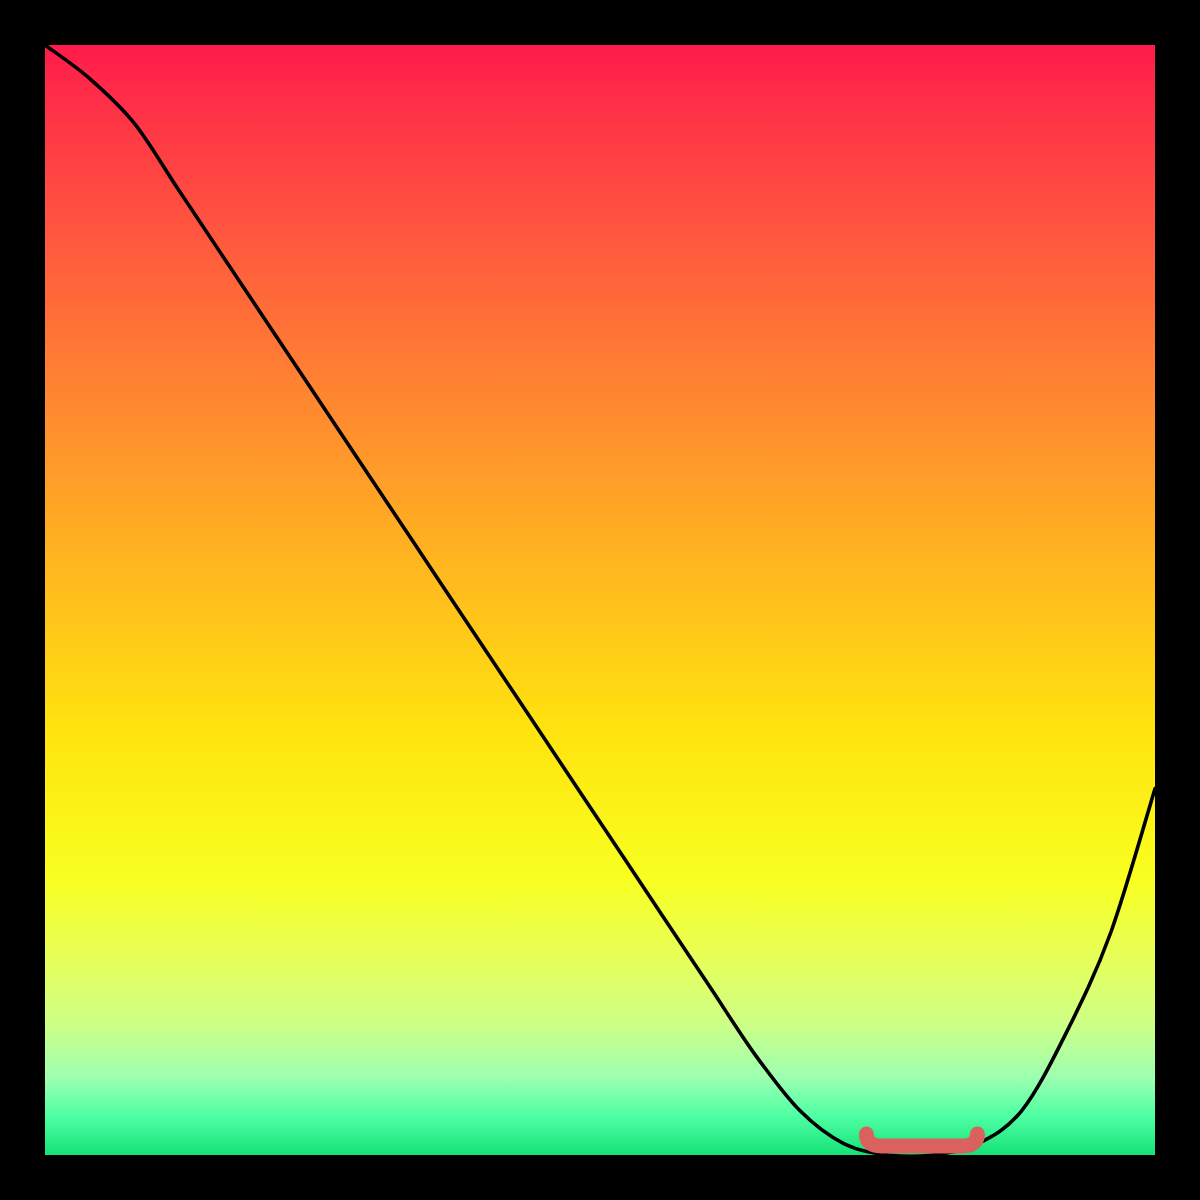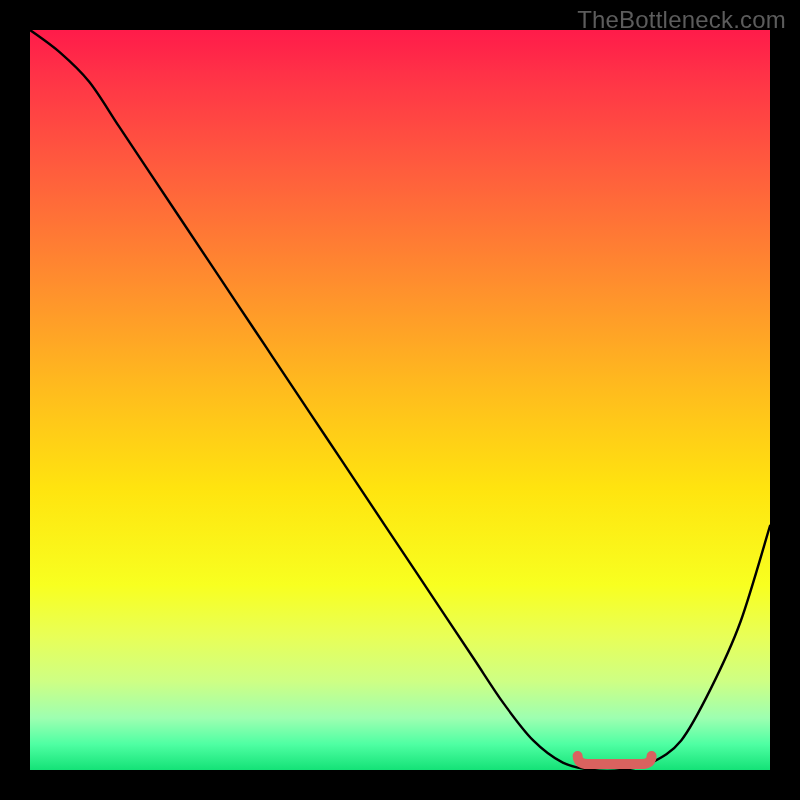--- a/index.html
+++ b/index.html
@@ -51,21 +51,20 @@
     position: absolute;
     inset: 0;
     width: 100%;
     height: 100%;
   }
 </style>
 </head>
 <body>
 <div class="frame">
 
-  <div class="watermark">TheBottleneck.com</div>
 
   <div class="plot">
     <div class="gradient"></div>
     <svg class="curve" viewBox="0 0 740 740" preserveAspectRatio="none">
       <path id="curve-path" fill="none" stroke="#000000" stroke-width="2.4" stroke-linecap="round" d="M 0 0 C 4.933333333333334 3.7000000000000077 19.733333333333334 13.56666666666672 29.6 22.200000000000045 C 39.46666666666667 30.83333333333337 49.333333333333336 39.46666666666662 59.2 51.799999999999955 C 69.06666666666666 64.13333333333328 78.93333333333334 81.40000000000005 88.8 96.20000000000005 C 98.66666666666666 111.00000000000004 108.53333333333333 125.79999999999991 118.4 140.5999999999999 C 128.26666666666668 155.3999999999999 138.13333333333333 170.2 148 185 C 157.86666666666667 199.8 167.73333333333332 214.60000000000002 177.6 229.40000000000003 C 187.46666666666667 244.20000000000005 197.33333333333334 259 207.20000000000002 273.8 C 217.0666666666667 288.6 226.93333333333334 303.40000000000003 236.8 318.20000000000005 C 246.66666666666669 333.00000000000006 256.5333333333333 347.79999999999995 266.4 362.59999999999997 C 276.26666666666665 377.4 286.1333333333333 392.2 296 407 C 305.8666666666667 421.8 315.73333333333335 436.59999999999997 325.6 451.4 C 335.4666666666667 466.2 345.3333333333333 480.99999999999994 355.2 495.79999999999995 C 365.06666666666666 510.59999999999997 374.93333333333334 525.4000000000001 384.8 540.2 C 394.6666666666667 555 404.53333333333336 569.8000000000001 414.40000000000003 584.6 C 424.2666666666667 599.4 434.1333333333333 614.2 444 629 C 453.8666666666667 643.8 463.73333333333335 659.8333333333333 473.6 673.4 C 483.4666666666667 686.9666666666667 493.33333333333337 700.5333333333333 503.20000000000005 710.4 C 513.0666666666667 720.2666666666667 522.9333333333333 727.6666666666667 532.8 732.6 C 542.6666666666666 737.5333333333333 552.5333333333333 738.7666666666667 562.4 740 C 572.2666666666667 741.2333333333333 582.1333333333333 741.2333333333333 592 740 C 601.8666666666667 738.7666666666667 611.7333333333333 737.5333333333333 621.6 732.6 C 631.4666666666667 727.6666666666667 641.3333333333334 722.7333333333333 651.2 710.4 C 661.0666666666667 698.0666666666666 670.9333333333334 678.3333333333334 680.8000000000001 658.6 C 690.6666666666667 638.8666666666667 700.5333333333333 619.1333333333333 710.4 592 C 720.2666666666667 564.8666666666667 735.0666666666666 511.8333333333333 740 495.79999999999995"></path>
       <path id="flat-path" fill="none" stroke="#d9625f" stroke-width="10" stroke-linecap="round" d="M 547.6 726 Q 547.6 734 557.6 734 L 611.6 734 Q 621.6 734 621.6 726"></path>
     </svg>
   </div>
 
 </div>

